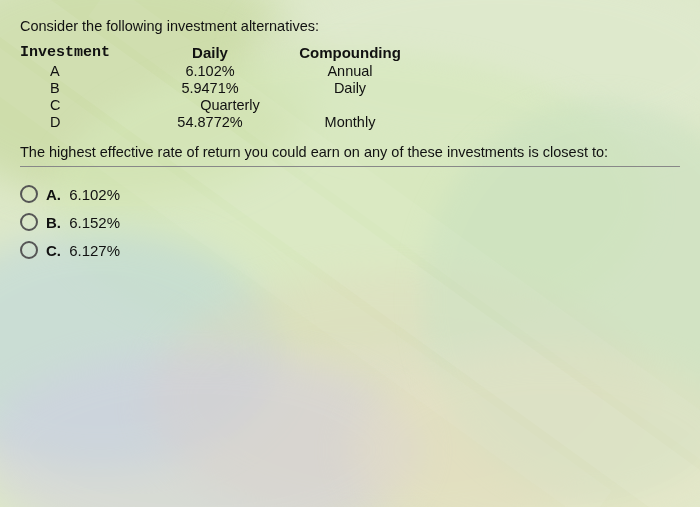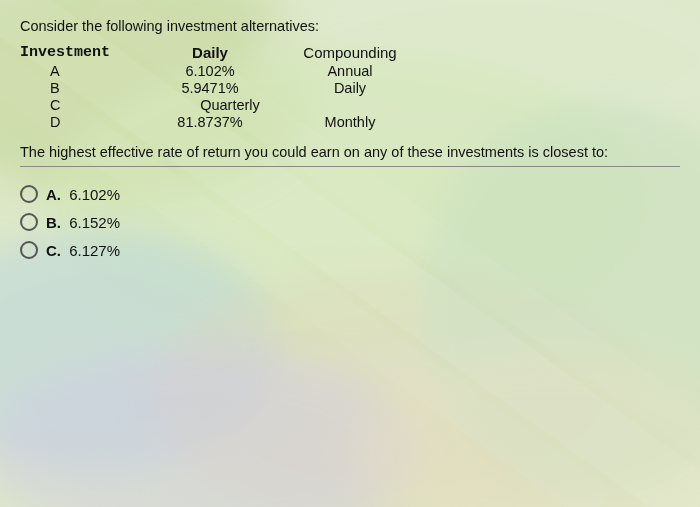--- a/index.html
+++ b/index.html
@@ -59,21 +59,21 @@
     .col-rate {
       width: 120px;
       font-weight: bold;
       font-size: 15px;
       color: #111;
       text-align: center;
     }
 
     .col-compounding {
       width: 160px;
-      font-weight: normal;
+      font-weight: bold;
       font-size: 15px;
       color: #111;
       text-align: center;
     }
 
     .table-row {
       display: flex;
       gap: 0;
       margin-bottom: 1px;
     }
@@ -195,21 +195,21 @@
       <div class="cell-investment">B</div>
       <div class="cell-rate">5.9471%</div>
       <div class="cell-compounding">Daily</div>
     </div>
     <div class="table-row">
       <div class="cell-investment">C</div>
       <div class="cell-compounding">Quarterly</div>
     </div>
     <div class="table-row">
       <div class="cell-investment">D</div>
-      <div class="cell-rate">81.8737%</div>
+      <div class="cell-rate">54.8772%</div>
       <div class="cell-compounding">Monthly</div>
     </div>
   </div>
 
   <p class="question-text">The highest effective rate of return you could earn on any of these investments is closest to:</p>
 
   <hr class="divider">
 
   <ul class="options-list">
     <li class="option-item">

